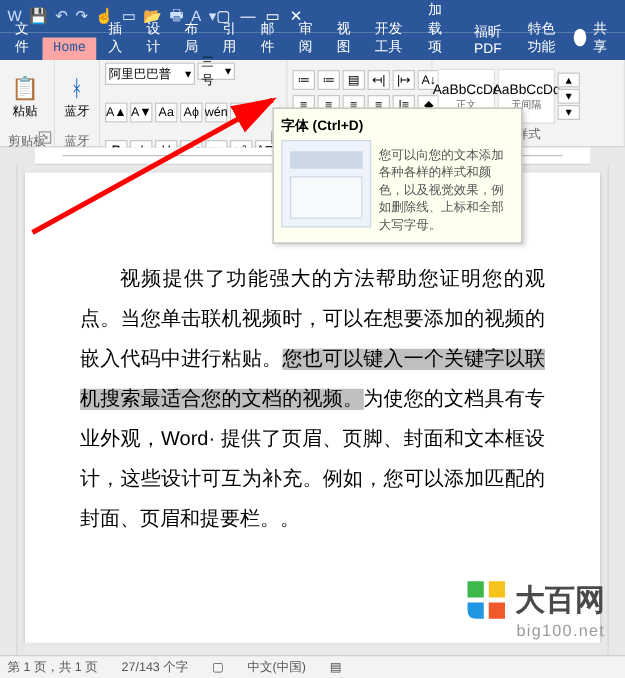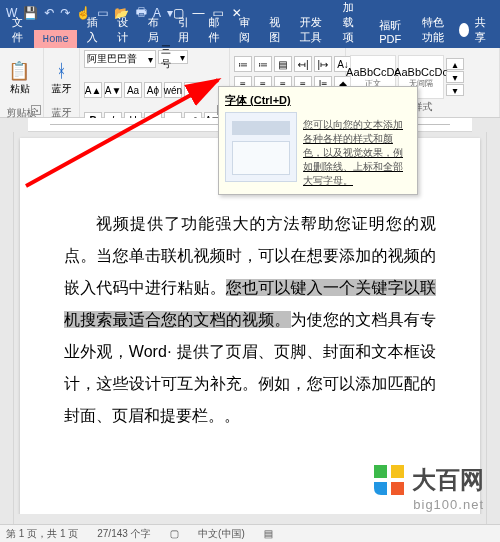--- a/index.html
+++ b/index.html
@@ -44,21 +44,21 @@
 
   .ruler { background:#fff; height:14px; border-bottom:1px solid #d6d6d6; position:relative; margin:0 14px; }
   .ruler::before { content:""; position:absolute; left:22px; right:22px; top:6px; height:1px; background:#c0c0c0; }
 
   .doc-wrap { background:#e8e8e8; position:relative; height:396px; overflow:hidden; padding:0 14px; }
   .page { background:#fff; margin:6px auto 0 auto; width:460px; min-height:520px; padding:70px 44px 40px 44px; box-shadow:0 1px 3px rgba(0,0,0,.2); }
   .page p { font-size:16px; line-height:2.0; color:#000; text-align:justify; }
   .indent { text-indent:2em; }
   .hl { background:#bfbfbf; }
 
-  .tooltip { position:absolute; top:86px; left:218px; width:200px; background:#fffff0; border:1px solid #b8b8b8; box-shadow:2px 2px 4px rgba(0,0,0,.2); padding:6px; font-size:10px; z-index:50;text-decoration:underline; }
+  .tooltip { position:absolute; top:86px; left:218px; width:200px; background:#fffff0; border:1px solid #b8b8b8; box-shadow:2px 2px 4px rgba(0,0,0,.2); padding:6px; font-size:10px; z-index:50; }
   .tooltip .tt-title { font-weight:bold; margin-bottom:4px; font-size:11px; }
   .tooltip .tt-row { display:flex; gap:6px; }
   .tooltip .tt-img { width:72px; height:70px; background:#eef3fb; border:1px solid #cdd8e6; flex-shrink:0; position:relative; }
   .tooltip .tt-img::before,.tooltip .tt-img::after { content:""; position:absolute; background:#cdd8e6; }
   .tooltip .tt-img::before { left:6px; right:6px; top:8px; height:14px; }
   .tooltip .tt-img::after { left:6px; right:6px; top:28px; bottom:6px; border:1px solid #cdd8e6; background:#f7fafd; }
   .tooltip .tt-txt { color:#555; line-height:1.4; }
 
   .arrow { position:absolute; top:60px; left:22px; z-index:60; pointer-events:none; }
 

